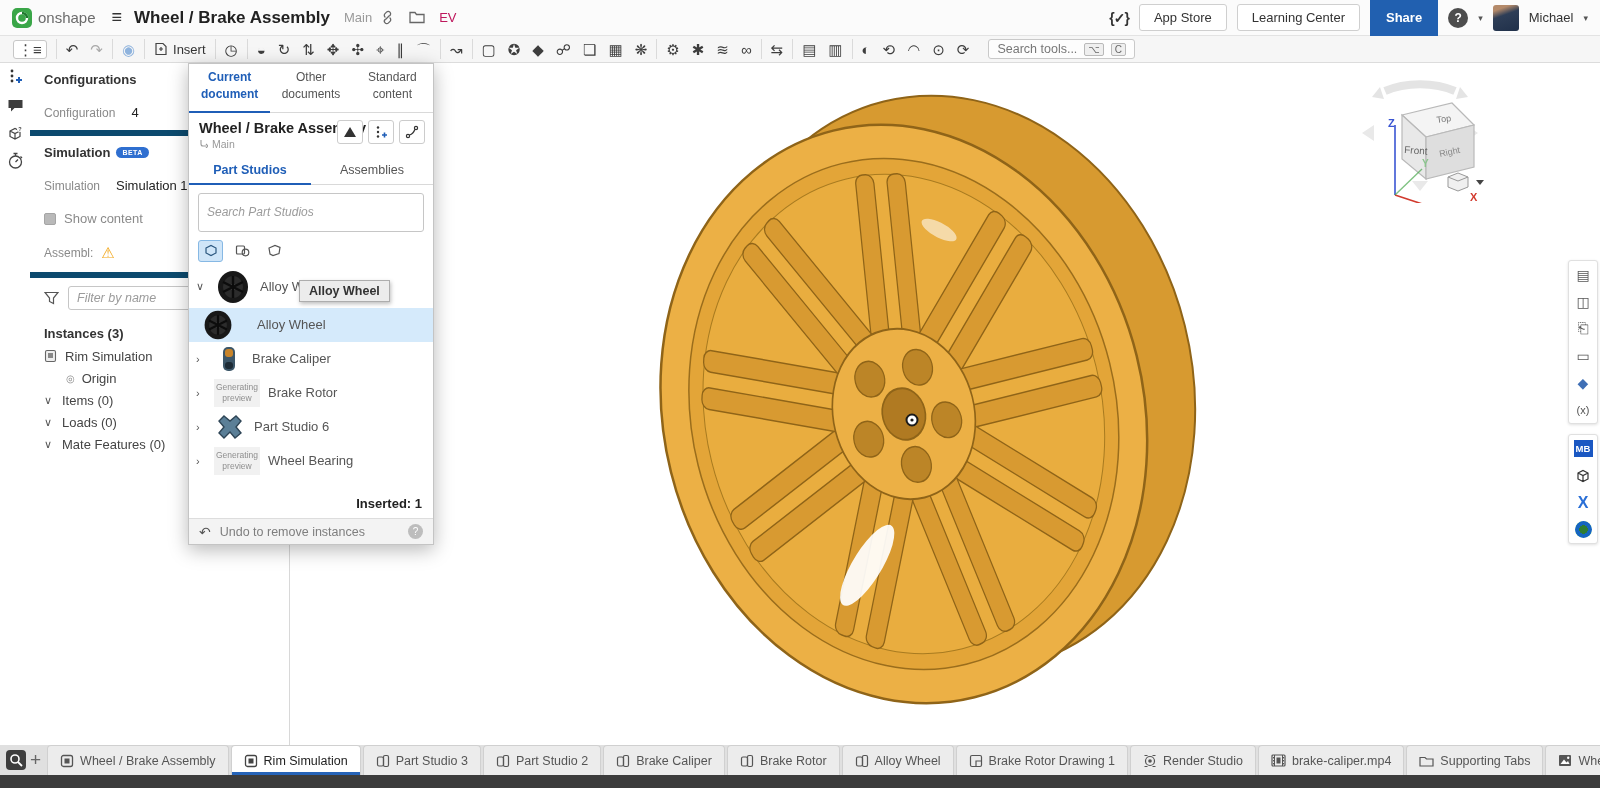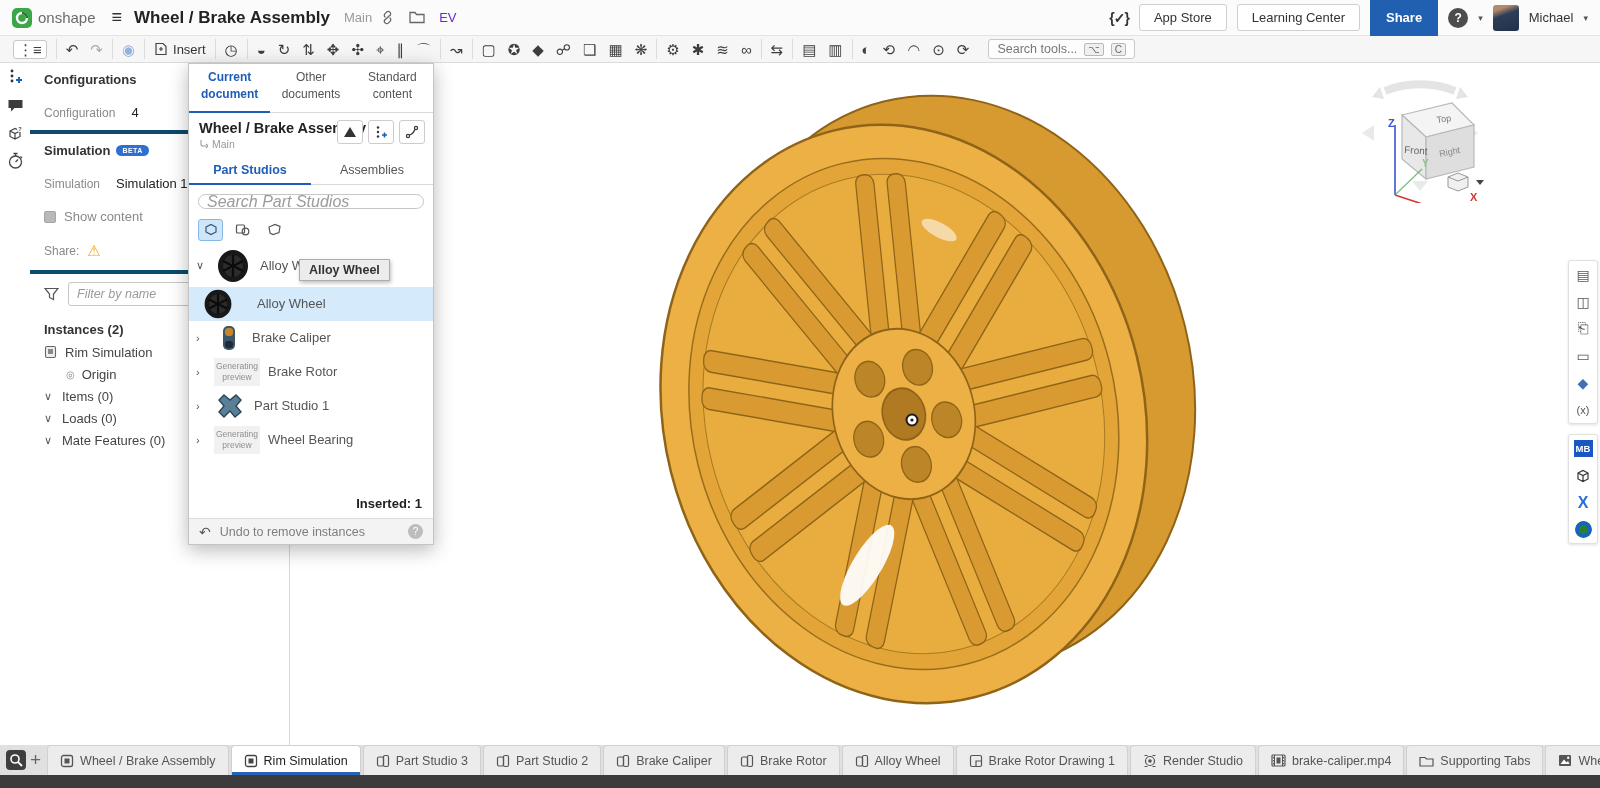--- a/index.html
+++ b/index.html
@@ -40,21 +40,21 @@
                   background:#fdfdfd; border-radius:3px; padding:2px 8px; font-size:12.5px; color:#777; cursor:text; }
   .keycap { border:1px solid #b9b9b9; border-radius:2px; background:#efefef; color:#666; font-size:10px; padding:0 3px; }
 
   
   .left-strip { position:absolute; left:0; top:63px; width:30px; height:682px; background:#fff; }
   .ls-icon { width:30px; height:28px; display:flex; align-items:center; justify-content:center; cursor:pointer; }
 
   
   .left-panel { position:absolute; left:30px; top:63px; width:260px; height:682px; background:#fff;
                 border-right:1px solid #d8d8d8; font-size:13px; color:#444; }
-  .p-section { padding:9px 14px 10px 14px; border-bottom:4px solid #0c4a6e; }
+  .p-section { padding:9px 14px 10px 14px; border-bottom:6px solid #0c4a6e; }
   .p-title { font-weight:bold; font-size:13px; color:#333; display:flex; align-items:center; gap:6px; }
   .p-row { display:flex; align-items:center; margin-top:18px; gap:16px; }
   .p-label { font-size:12px; color:#8a8a8a; }
   .p-value { font-size:13px; color:#222; cursor:pointer; }
   .beta-badge { color:#fff; font-size:7px; font-weight:bold; border-radius:7px; padding:2px 6px; letter-spacing:.4px; }
   .checkbox { width:12px; height:12px; background:#b9b9b9; border:1px solid #a5a5a5; border-radius:2px; }
   .warn { font-size:15px; }
   .filter-row { display:flex; align-items:center; gap:9px; padding:8px 14px; border-bottom:0; }
   .filter-input { width:170px; height:24px; border:1px solid #c6c6c6; border-radius:3px; font-size:12.5px;
                   padding:0 8px; color:#444; font-family:"Liberation Sans",sans-serif; }
@@ -82,22 +82,22 @@
   .d-doc { position:relative; padding:7px 10px 4px; }
   .d-doc-title { font-size:14.5px; font-weight:bold; color:#222; }
   .d-branch { display:flex; align-items:center; gap:4px; font-size:10.5px; color:#999; margin-top:2px; }
   .d-doc-btns { position:absolute; right:8px; top:7px; display:flex; gap:5px; }
   .sq-btn { width:26px; height:24px; border:1px solid #ccc; border-radius:3px; background:#fff; display:flex;
             align-items:center; justify-content:center; cursor:pointer; }
   .d-subtabs { display:flex; margin-top:4px; }
   .d-subtab { flex:1; text-align:center; font-size:12.5px; color:#555; padding:5px 0 6px; border-bottom:1px solid #d9d9d9; cursor:pointer; }
   .d-subtab.active { font-weight:bold; border-bottom:2px solid; }
   .d-search { margin:8px 9px 4px; }
-  .d-search input { width:100%; height:15px; border:1px solid #c6c6c6; border-radius:11px; padding:0 8px;
-                    font-size:16px; font-family:"Liberation Sans",sans-serif; }
+  .d-search input { width:100%; height:39px; border:1px solid #c6c6c6; border-radius:3px; padding:0 8px;
+                    font-size:12px; font-family:"Liberation Sans",sans-serif; }
   .d-search input::placeholder { font-style:italic; color:#9b9b9b; }
   .d-filters { display:flex; gap:7px; padding:4px 9px 4px; }
   .flt-btn { width:25px; height:22px; border-radius:3px; border:1px solid transparent; display:flex;
              align-items:center; justify-content:center; cursor:pointer; }
   .flt-btn.active { background:#cfe5f8; border-color:#86b8e4; }
   .d-list { position:relative; }
   .d-row { display:flex; align-items:center; height:34px; padding:0 7px; gap:8px; font-size:13px; color:#555; cursor:pointer; }
   .d-row.big { height:42px; }
   .d-row.selected { background:#d5eafb; }
   .d-row.child { padding-left:48px; }
@@ -160,21 +160,21 @@
     </div>
     <span class="hamburger">≡</span>
     <span class="doc-title">Wheel / Brake Assembly</span>
     <span class="doc-ws">Main</span>
     <svg width="15" height="15" viewBox="0 0 15 15">
       <path d="M6 9 L9 6 M5 7 a2.4 2.4 0 0 1 0-3.4 l1.5-1.5 a2.4 2.4 0 0 1 3.4 3.4 M10 8 a2.4 2.4 0 0 1 0 3.4 l-1.5 1.5 a2.4 2.4 0 0 1-3.4-3.4" stroke="#666" stroke-width="1.3" fill="none" stroke-linecap="round"></path>
     </svg>
     <svg width="16" height="13" viewBox="0 0 16 13" style="margin-left:6px">
       <path d="M1 3 V11.5 H15 V3.5 H7.5 L6 1.5 H1 Z" fill="none" stroke="#666" stroke-width="1.3"></path>
     </svg>
-    <span class="doc-ws" style="color:#6d28d9">EV</span>
+    <span class="doc-ws" style="color:#be185d">EV</span>
 
     <div class="tb-right">
       <span class="dev-icon">{✓}</span>
       <button class="chip">App Store</button>
       <button class="chip">Learning Center</button>
       <button class="share-btn" style="background:#2160b0">Share</button>
       <span class="help-circle">?</span>
       <span class="caret">▾</span>
       <span class="avatar"></span>
       <span class="user-name">Michael</span>
@@ -298,31 +298,31 @@
       </div>
       <div class="p-row">
         <span class="p-label">Simulation</span>
         <span class="p-value">Simulation 1</span>
       </div>
       <div class="p-row" style="gap:8px">
         <span class="checkbox"></span>
         <span style="color:#8a8a8a">Show content</span>
       </div>
       <div class="p-row" style="gap:8px">
-        <span class="p-label">Share:</span>
+        <span class="p-label">Assembl:</span>
         <span class="warn" style="color:#f2a71b">⚠</span>
       </div>
     </div>
     <div class="filter-row">
       <svg width="15" height="14" viewBox="0 0 15 14">
         <path d="M1 1.5 H14 L9.5 7 V12.5 L5.5 10.5 V7 Z" fill="none" stroke="#555" stroke-width="1.2"></path>
       </svg>
       <input class="filter-input" placeholder="Filter by name" style="">
     </div>
-    <div class="inst-header">Instances (2)</div>
+    <div class="inst-header">Instances (3)</div>
     <div class="tree-row">
       <svg width="14" height="14" viewBox="0 0 14 14">
         <rect x="1.5" y="1.5" width="10" height="11" rx="1.5" fill="#eee" stroke="#666" stroke-width="1.1"></rect>
         <rect x="4" y="4" width="5" height="5" fill="#888"></rect>
       </svg>
       <span>Rim Simulation</span>
     </div>
     <div class="tree-row indent1">
       <span class="origin-dot">◎</span>
       <span>Origin</span>
@@ -541,21 +541,21 @@
       <div class="d-row">
         <span class="chev">›</span>
         <span class="gen-box">Generating preview</span>
         <span>Brake Rotor</span>
       </div>
       <div class="d-row">
         <span class="chev">›</span>
         <svg class="thumb" width="32" height="30" viewBox="0 0 32 30">
           <path d="M10 4 L16 9 L22 4 L27 9 L22 15 L27 21 L21 26 L16 20 L10 26 L5 21 L10 15 L5 9 Z" fill="#5b7f97" stroke="#2e4556" stroke-width="1.4"></path>
         </svg>
-        <span>Part Studio 1</span>
+        <span>Part Studio 6</span>
       </div>
       <div class="d-row">
         <span class="chev">›</span>
         <span class="gen-box">Generating preview</span>
         <span>Wheel Bearing</span>
       </div>
     </div>
 
     <div class="d-inserted">Inserted: 1</div>
     <div class="d-footer">

